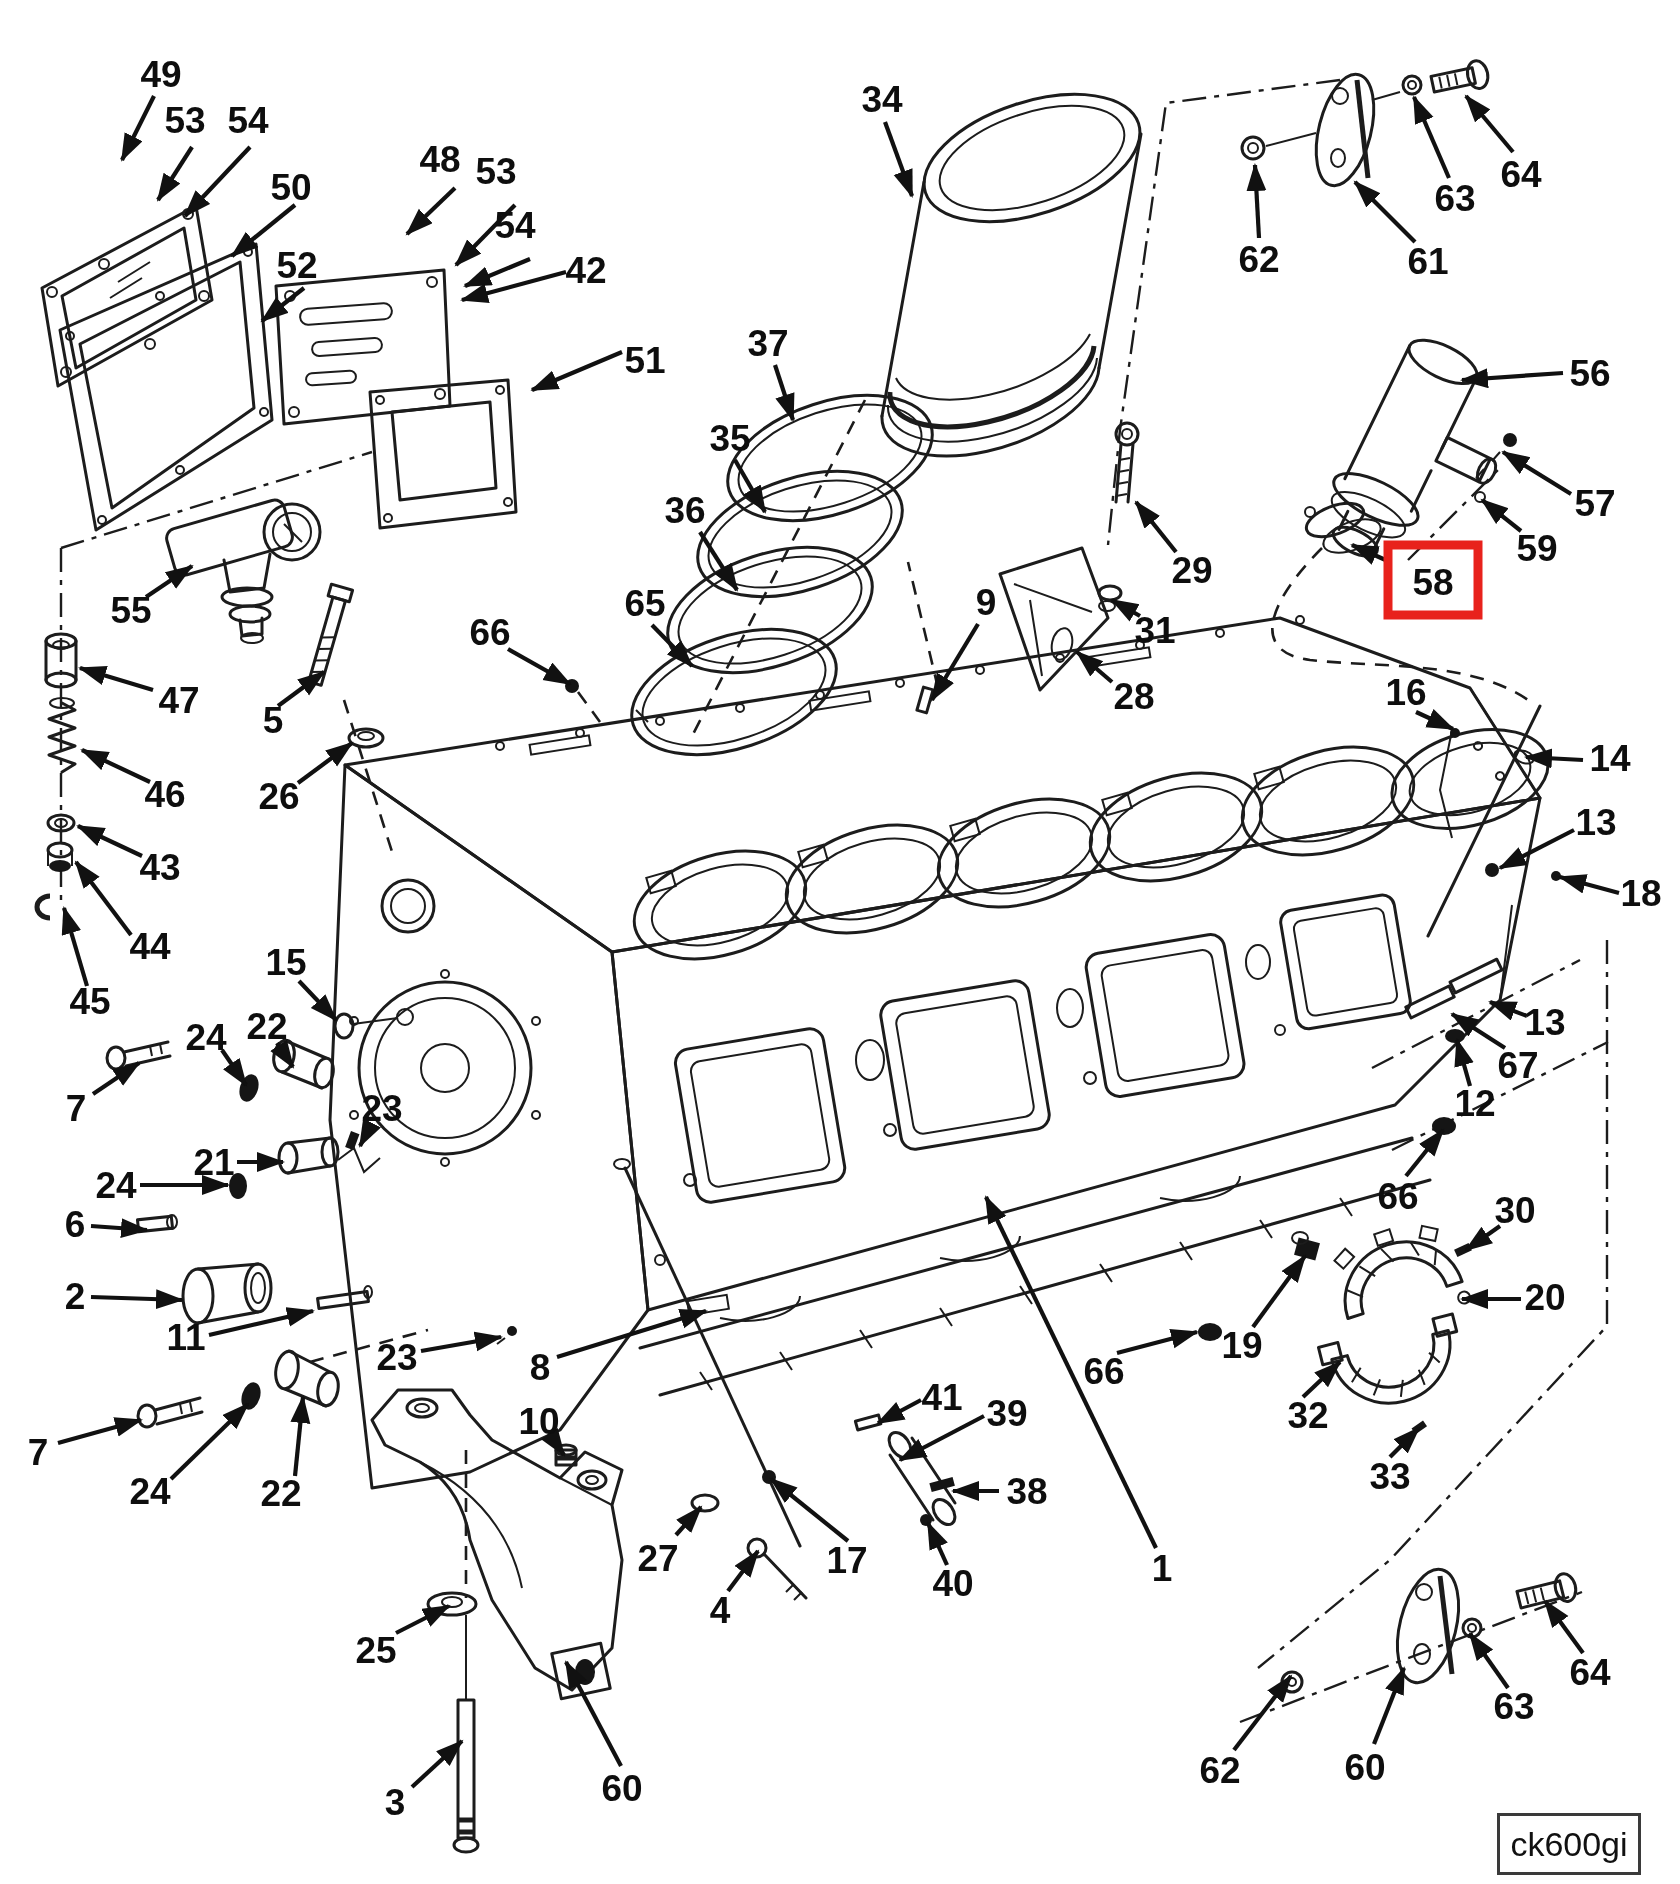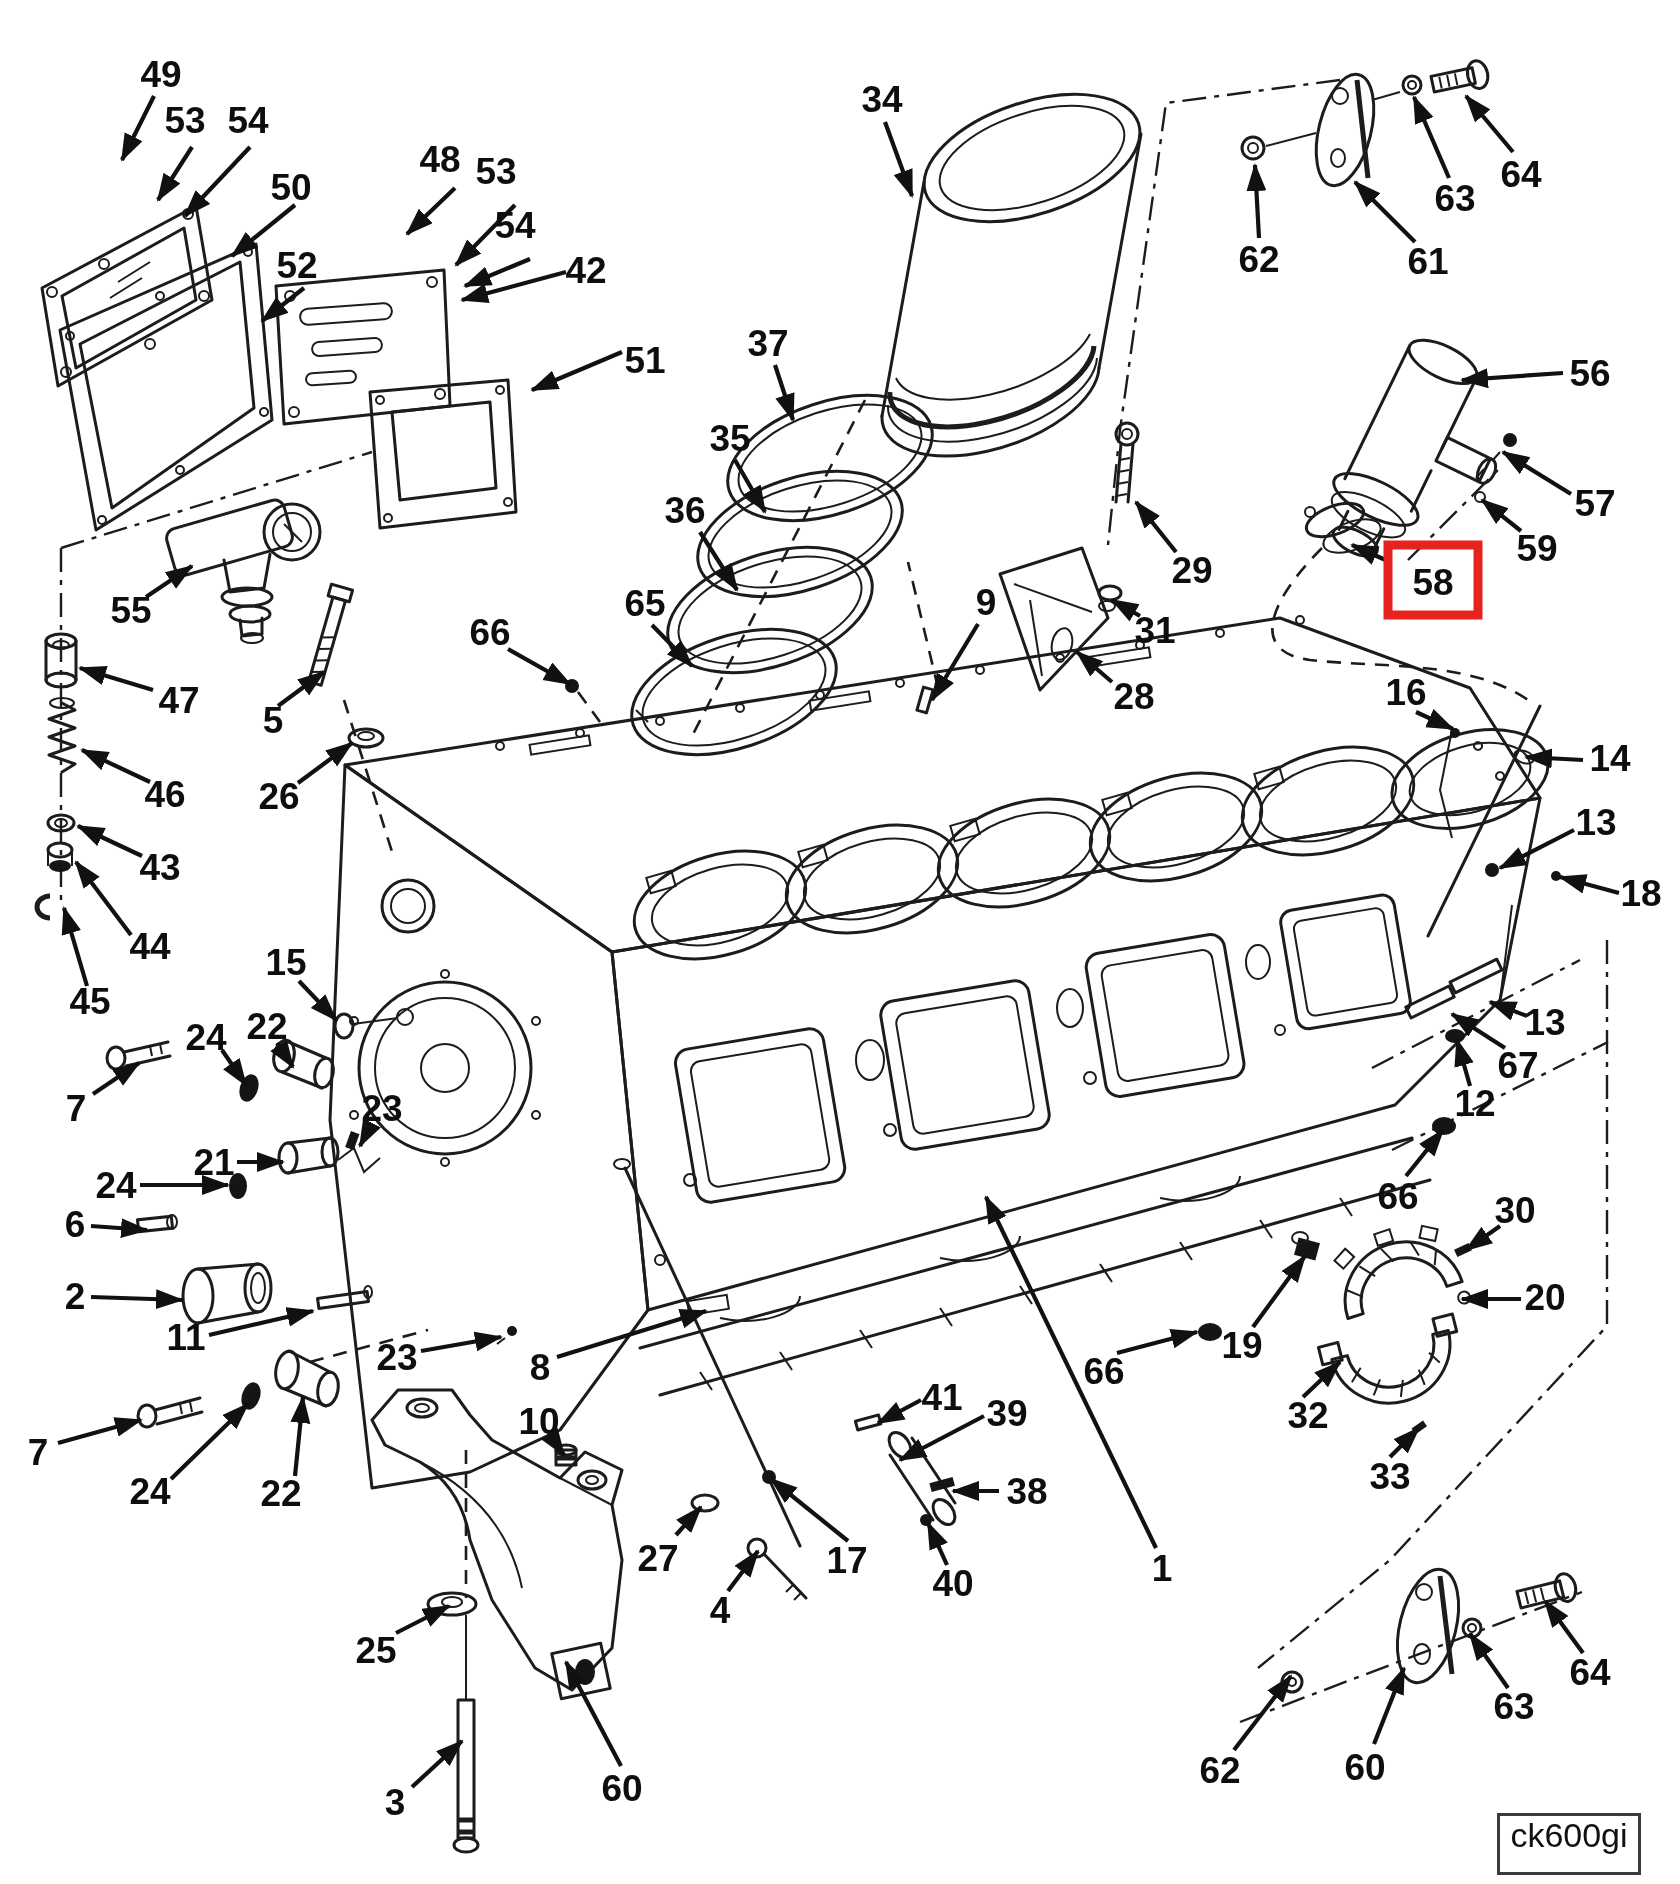--- a/index.html
+++ b/index.html
@@ -8,21 +8,21 @@
   svg{position:absolute;left:0;top:0;}
   svg .ln{stroke:#1c1c1c;stroke-width:3;fill:none;stroke-linecap:round;stroke-linejoin:round;}
   svg .thin{stroke:#1c1c1c;stroke-width:2;fill:none;}
   svg .thick{stroke:#1c1c1c;stroke-width:5;fill:none;}
   svg .dark{fill:#151515;stroke:none;}
   svg .dd{stroke:#1c1c1c;stroke-width:2.4;fill:none;stroke-dasharray:24 8 5 8;}
   svg .dash{stroke:#1c1c1c;stroke-width:2.6;fill:none;stroke-dasharray:14 10;}
   svg text.lbl{font:700 37px "Liberation Sans",sans-serif;fill:#0e0e0e;stroke:none;}
   svg .leader{stroke:#111;stroke-width:4.2;fill:none;}
   .codebox{position:absolute;left:1497px;top:1813px;width:138px;height:56px;border:3px solid #3a3a3a;
-           background:#fff;display:flex;align-items:flex-start;justify-content:center;
+           background:#fff;display:flex;align-items:center;justify-content:center;
            font:400 34px "Liberation Sans",sans-serif;color:#111;}
 </style>
 </head>
 <body>
 
 <div class="canvas">
 
 <svg width="1680" height="1884" viewBox="0 0 1680 1884">
   <defs>
     <marker id="ah" markerUnits="userSpaceOnUse" markerWidth="30" markerHeight="24" refX="26" refY="10" orient="auto">

